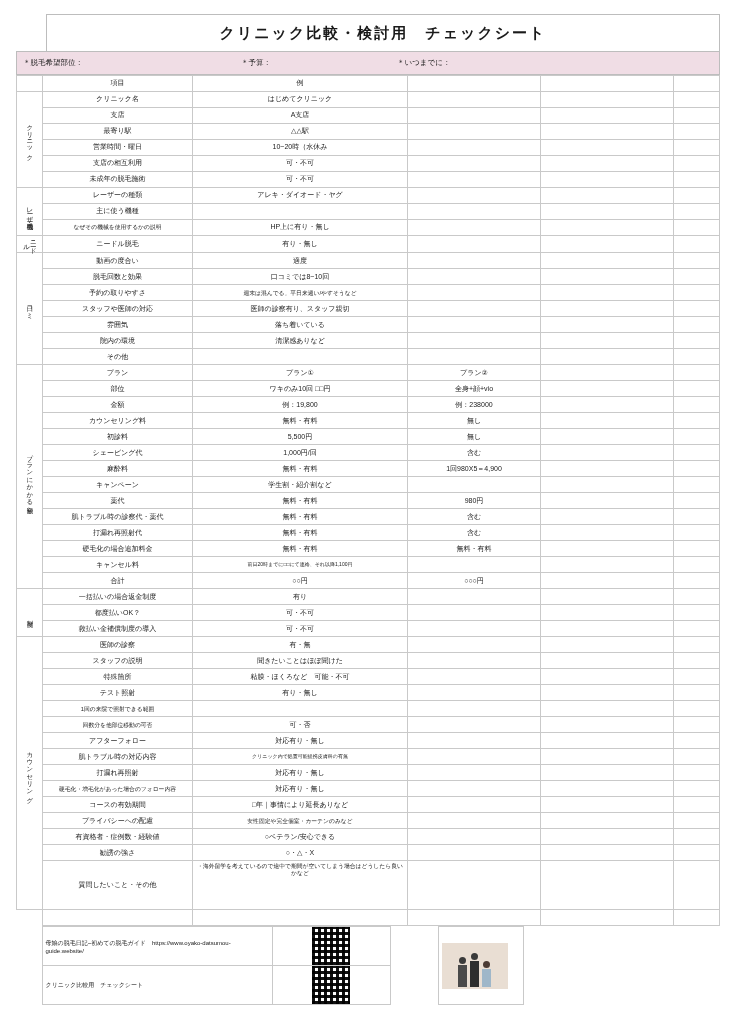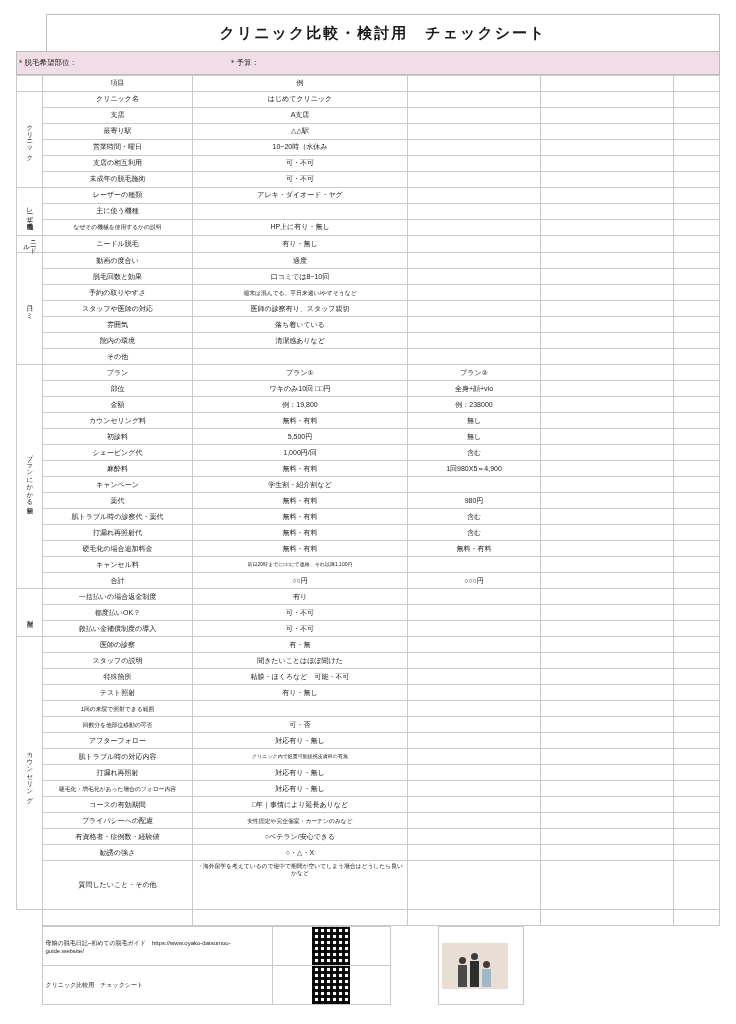--- a/index.html
+++ b/index.html
@@ -27,21 +27,21 @@
   .title-bar .title{
     font-size:15px;font-weight:bold;letter-spacing:2px;
   }
   .head-row{
     border:1px solid #bdbdbd;
     background:#f0dde5;
     height:22px;
     display:flex;align-items:center;
     font-size:7.5px;
   }
-  .head-row .cell{}
+  .head-row .cell{padding-left:6px;}
   .head-row .c1{width:180px;}
   .head-row .c2{width:150px;margin-left:32px;}
   .head-row .c3{flex:1;}
   table.main{
     border-collapse:collapse;
     width:100%;
     table-layout:fixed;
     font-size:7px;
   }
   table.main td{
@@ -116,20 +116,21 @@
 
 <div class="sheet">
 
   <div class="title-bar">
     <div class="title">クリニック比較・検討用　チェックシート</div>
   </div>
 
   <div class="head-row">
     <div class="cell c1">＊脱毛希望部位：</div>
     <div class="cell c2">＊予算：</div>
+    <div class="cell c3">＊いつまでに：</div>
   </div>
 
   <table class="main">
     <colgroup>
       <col style="width:26px">
       <col style="width:150px">
       <col style="width:215px">
       <col style="width:133px">
       <col style="width:133px">
       <col>

